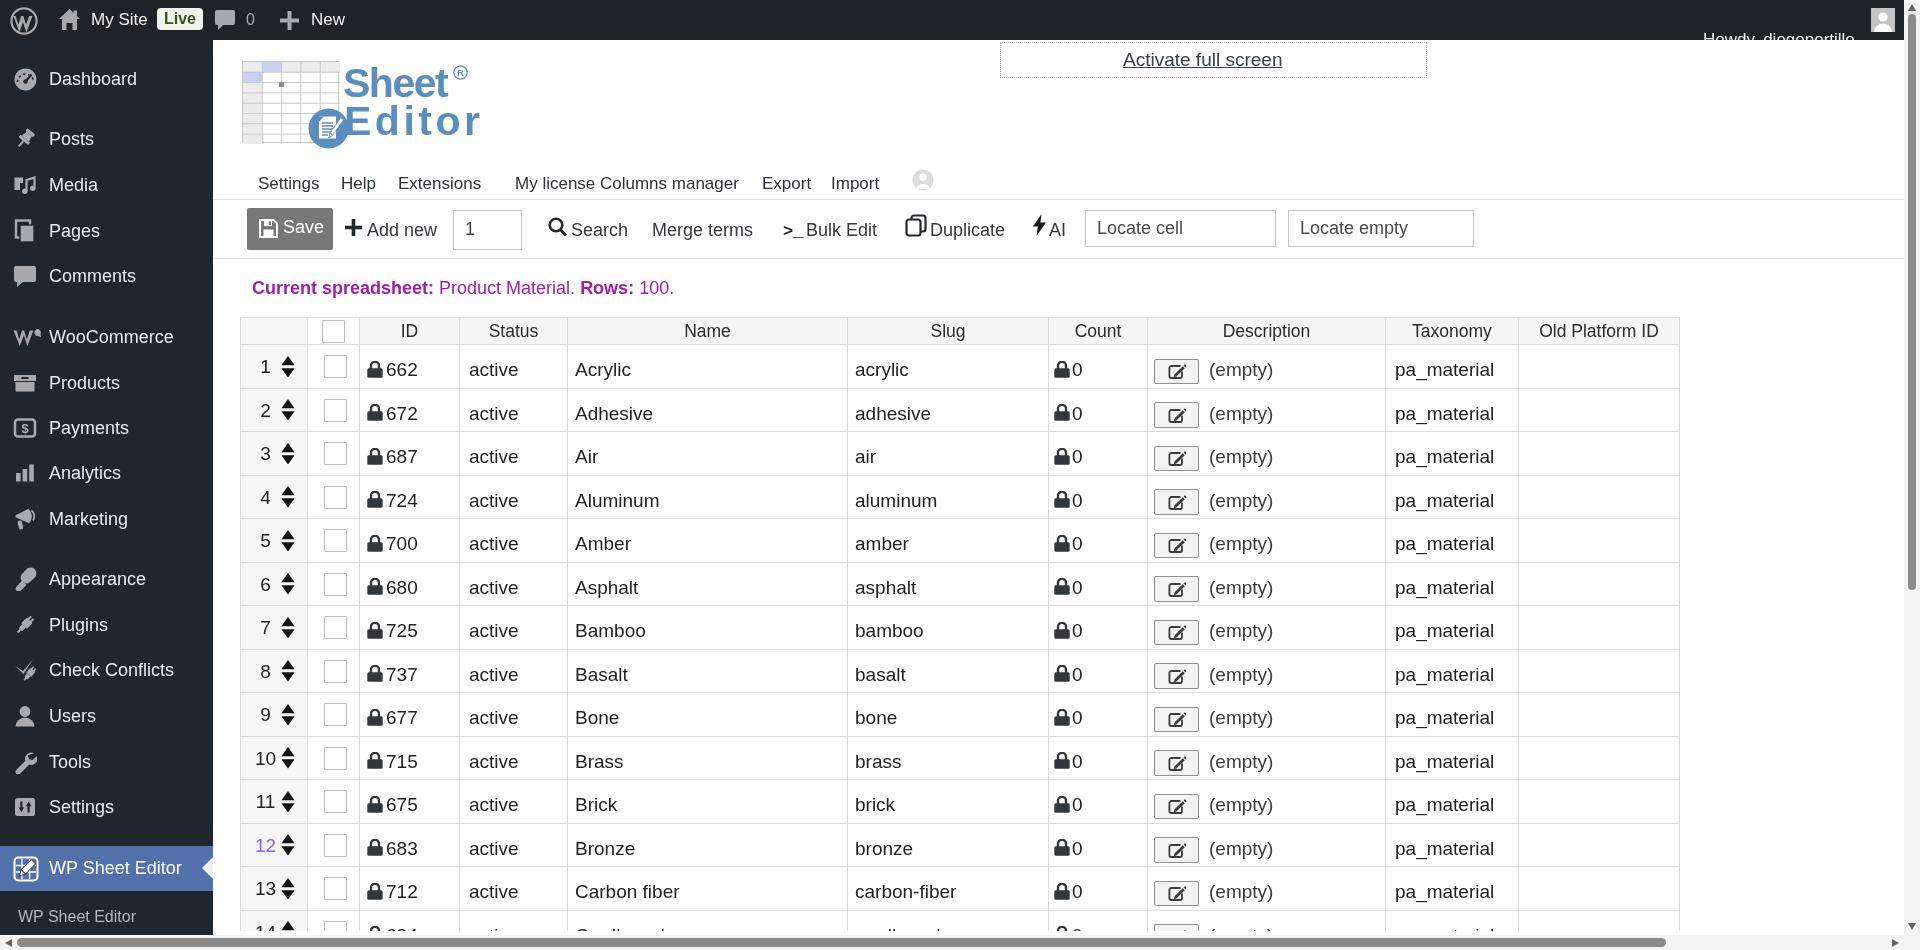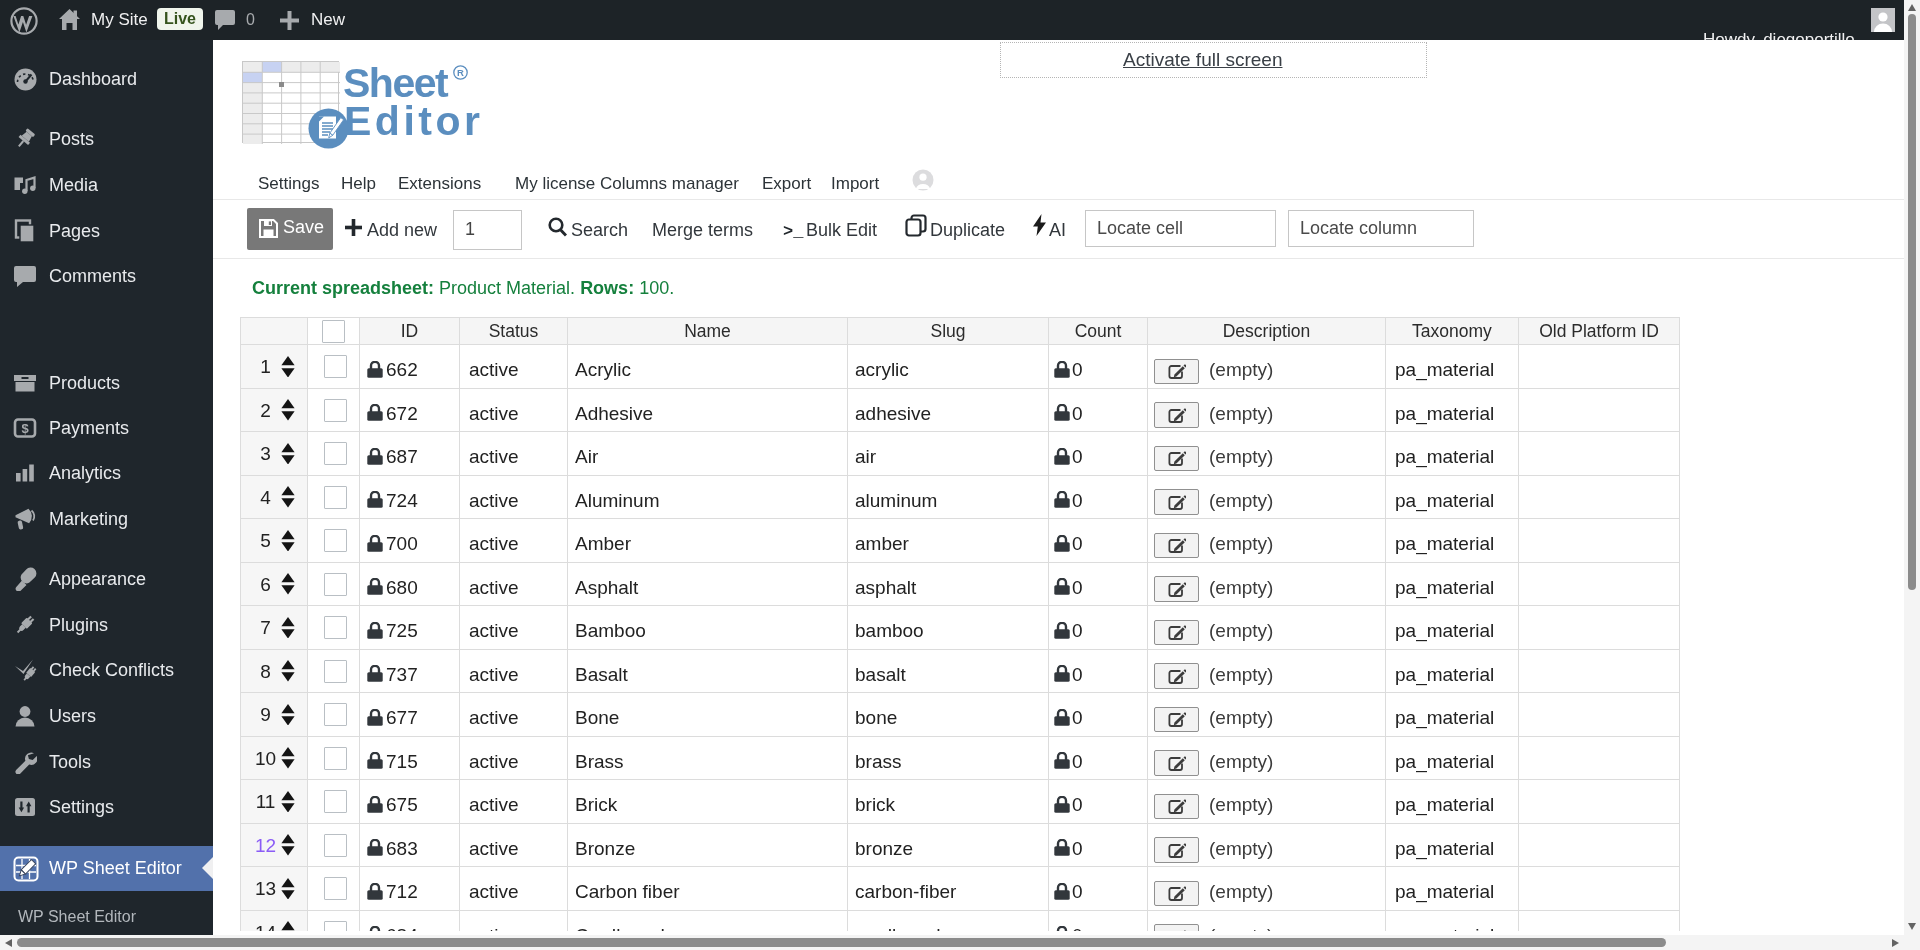--- a/index.html
+++ b/index.html
@@ -88,20 +88,27 @@
         <rect x="7" y="6" width="14" height="17" fill="#a7aaad" stroke="#1f262c" stroke-width="1.4"></rect>
       </svg>
       <span class="lbl">Pages</span>
     </div>
   <div class="mitem" style="top:214px">
       <svg width="24" height="24" viewBox="0 0 24 24">
         <path d="M3 2 h18 a2 2 0 0 1 2 2 v12 a2 2 0 0 1 -2 2 h-11 l-6 5 v-5 h-1 a2 2 0 0 1 -2 -2 v-12 a2 2 0 0 1 2 -2 Z" fill="#a7aaad"></path>
       </svg>
       <span class="lbl">Comments</span>
     </div>
+  <div class="mitem" style="top:274.5px">
+      <svg width="28" height="24" viewBox="0 0 28 24">
+        <path d="M0.5 5.5 L6.8 21 L10.9 10.2 L14.4 21 L20.4 5.5 L16.8 5.5 L13.9 14.5 L11.0 5.5 L9.0 5.5 L6.2 14.2 L3.6 5.5 Z" fill="#a7aaad"></path>
+        <path d="M21.5 7.5 a3.2 3.6 0 1 1 6.0 1.9 l0.8 2.9 l-2.7-1.1 a3.2 3.6 0 0 1 -4.1-3.7 Z" fill="#a7aaad"></path>
+      </svg>
+      <span class="lbl">WooCommerce</span>
+    </div>
   <div class="mitem" style="top:320.5px">
       <svg width="24" height="24" viewBox="0 0 24 24">
         <rect x="1" y="4" width="22" height="6" fill="#a7aaad"></rect>
         <rect x="2.5" y="11" width="19" height="9.5" fill="#a7aaad"></rect>
         <rect x="8.5" y="6" width="7" height="2" fill="#1f262c"></rect>
       </svg>
       <span class="lbl">Products</span>
     </div>
   <div class="mitem" style="top:366px">
       <svg width="24" height="24" viewBox="0 0 24 24">
@@ -269,24 +276,24 @@
 <svg class="abs" style="left:692px;top:174px" width="22" height="23" viewBox="0 0 22 23">
       <rect x="6.5" y="1.5" width="14" height="16" rx="2.5" fill="none" stroke="#23282d" stroke-width="2.2"></rect>
       <rect x="1.5" y="5.5" width="14" height="16" rx="2.5" fill="#fff" stroke="#23282d" stroke-width="2.2"></rect>
     </svg>
 <span class="tool" style="left:717px;">Duplicate</span>
 <svg class="abs" style="left:820px;top:174px" width="13" height="22" viewBox="0 0 13 22">
       <path d="M8.5 0 L0 12.5 H4.8 L3.5 22 L13 8.5 H7.5 Z" fill="#1b1b1b"></path>
     </svg>
 <span class="tool" style="left:836px;">AI</span>
 <div class="tin" style="left:872px;top:169.5px;width:191px;height:37px;padding:7px 0 0 11px;color:#4a4a4a">Locate cell</div>
-<div class="tin" style="left:1075px;top:169.5px;width:186px;height:37px;padding:7px 0 0 11px;color:#4a4a4a">Locate column</div>
+<div class="tin" style="left:1075px;top:169.5px;width:186px;height:37px;padding:7px 0 0 11px;color:#4a4a4a">Locate empty</div>
 <div class="sep" style="left:0;top:218px;width:1691px"></div>
 
-<div class="abs" style="left:39px;top:238px;font-size:18px;color:#15803d;"><b>Current spreadsheet:</b> Product Material. <b>Rows:</b> 100.</div>
+<div class="abs" style="left:39px;top:238px;font-size:18px;color:#a21caf;"><b>Current spreadsheet:</b> Product Material. <b>Rows:</b> 100.</div>
 
 <div class="abs" style="left:0;top:0;width:1691px;height:891px;overflow:hidden">
 <table class="abs" style="left:27px;top:277px;width:1439px">
 <colgroup>
           <col style="width:67px">
           <col style="width:52px">
           <col style="width:100px">
           <col style="width:108px">
           <col style="width:280px">
           <col style="width:201px">

